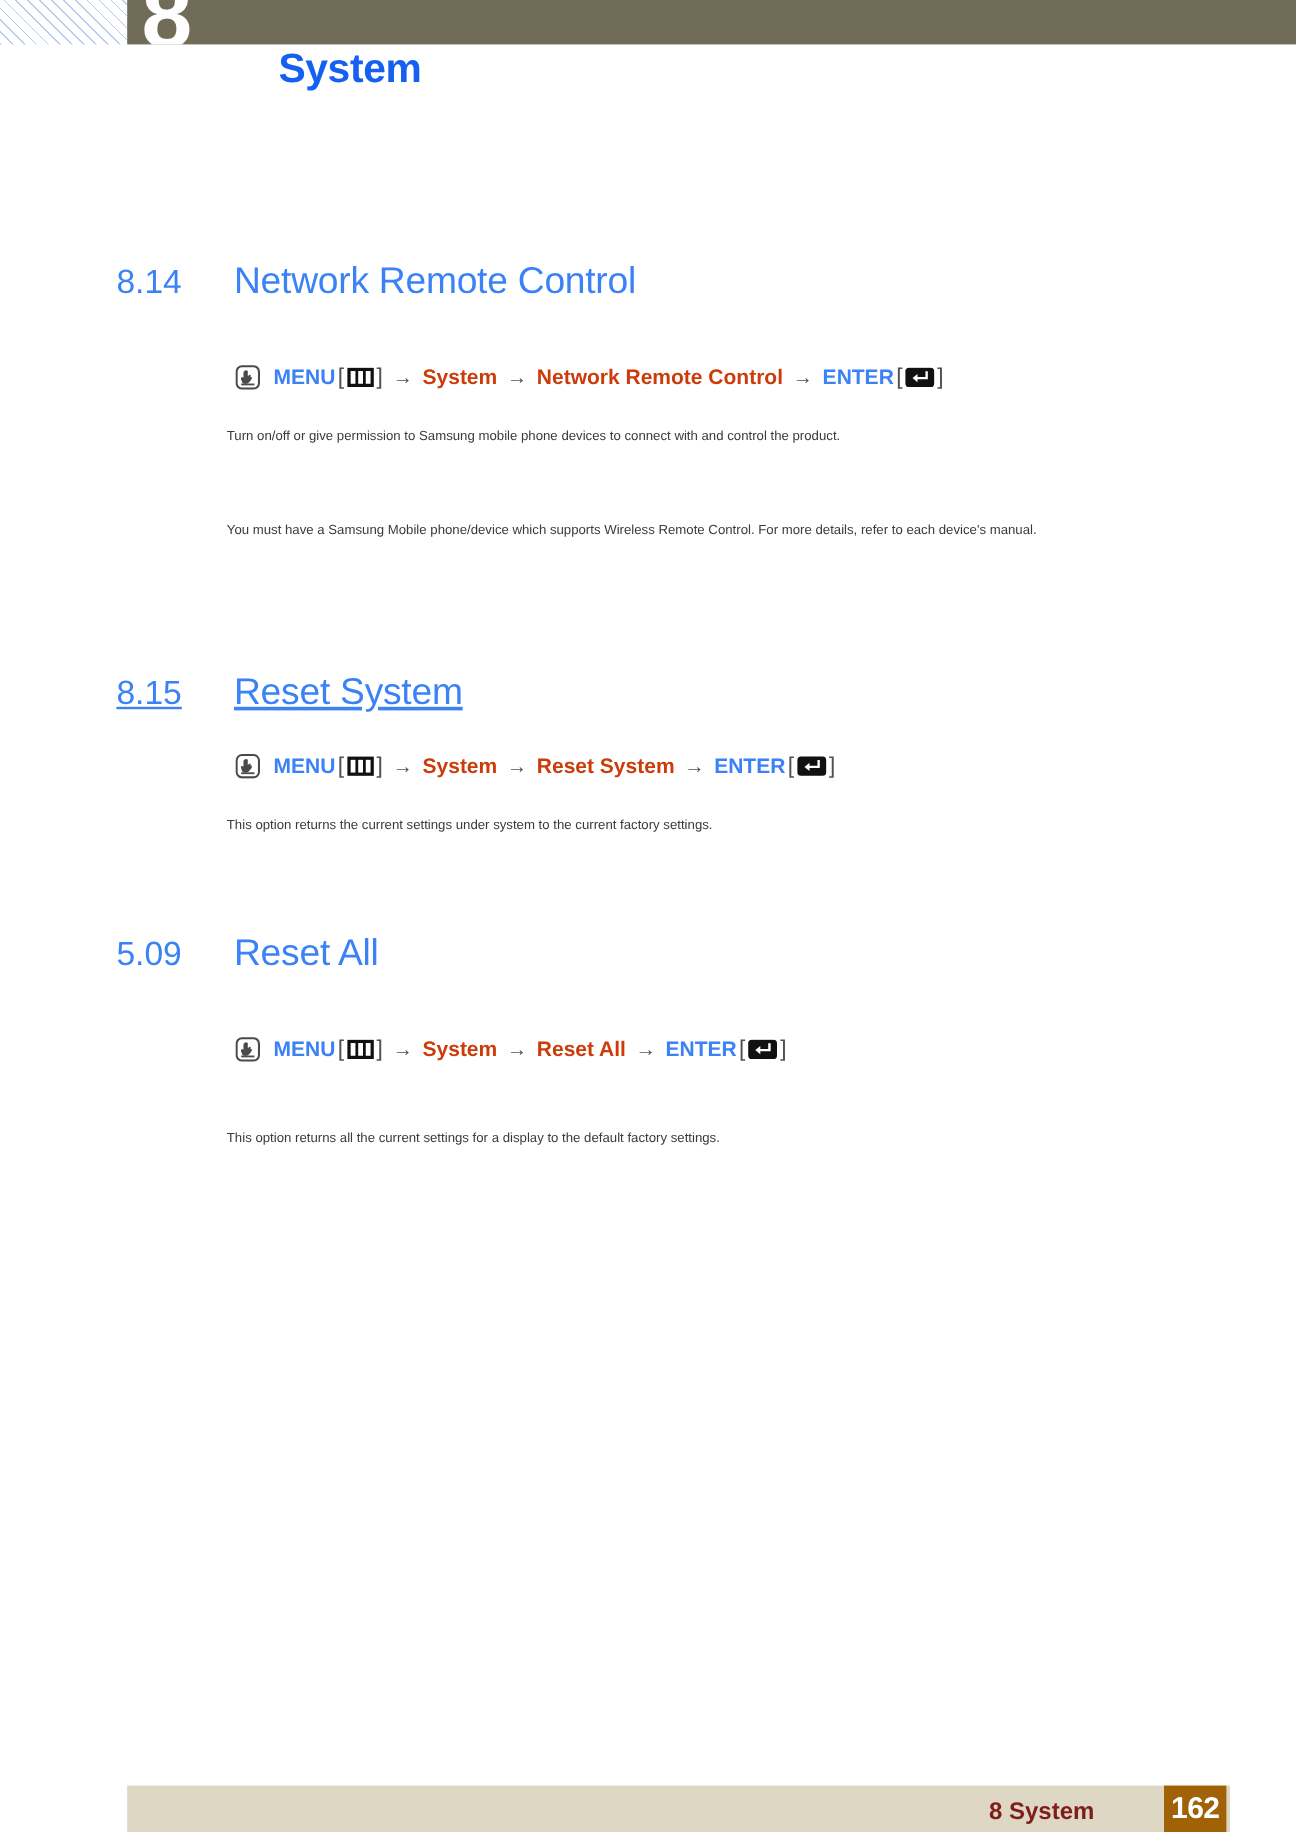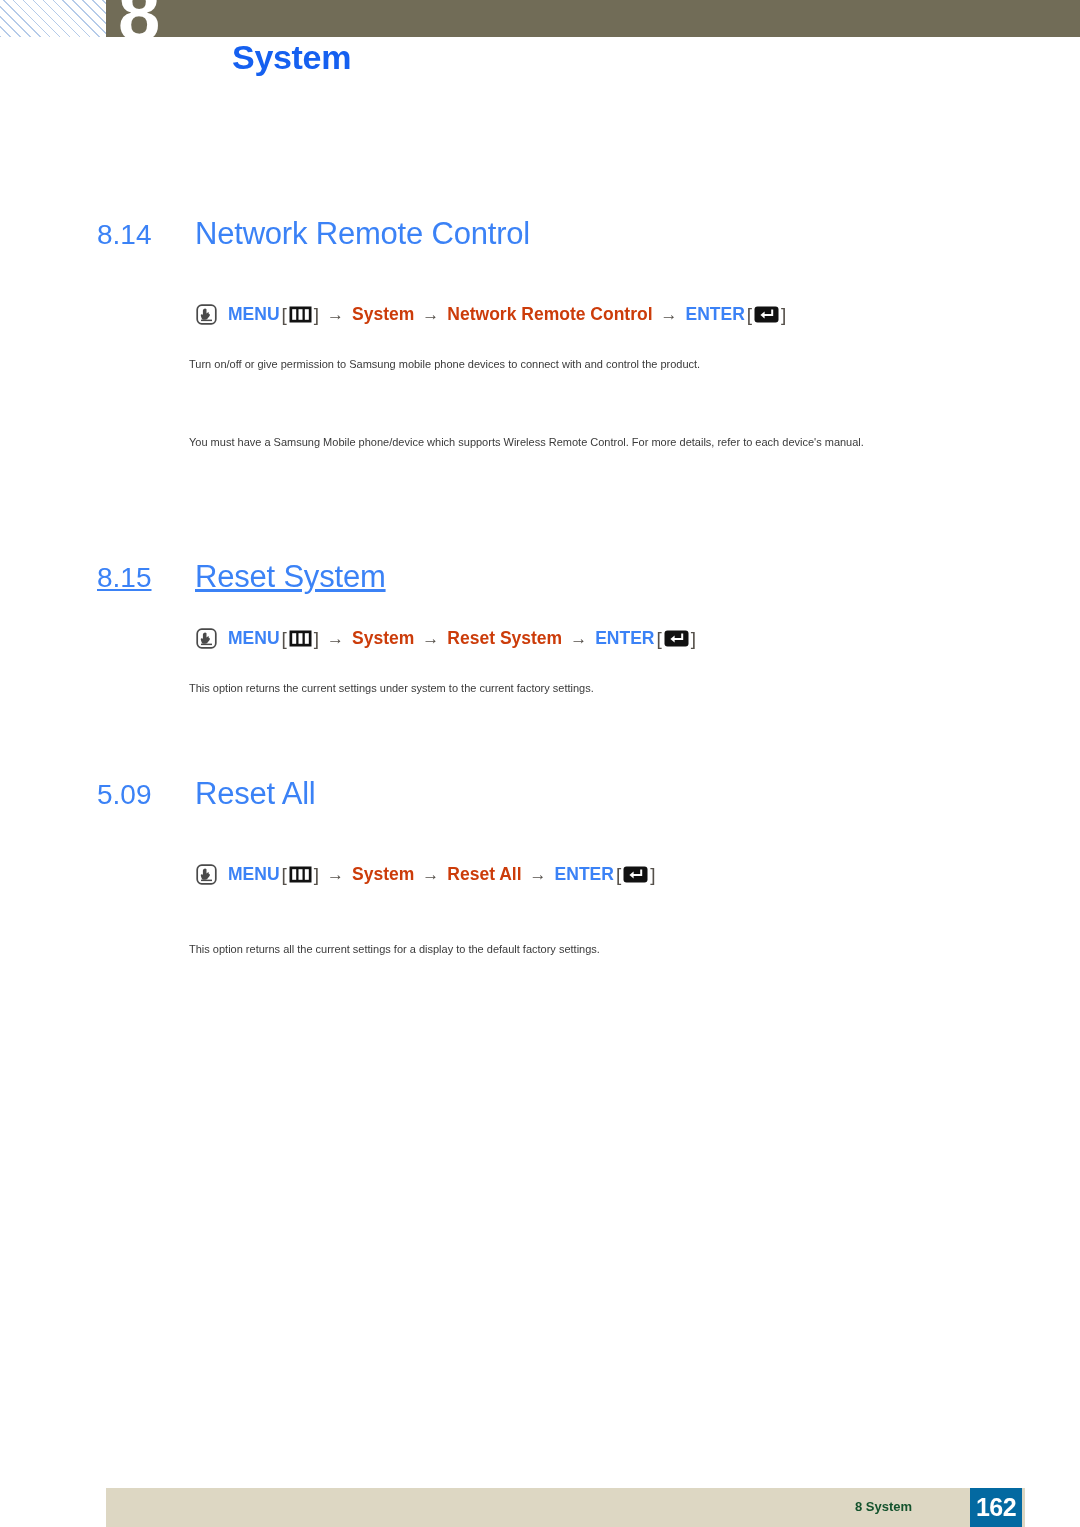--- a/index.html
+++ b/index.html
@@ -160,32 +160,32 @@
     left: 106px;
     top: 1488px;
     width: 919px;
     height: 39px;
     background: #ddd7c3;
   }
   .footer-label {
     position: absolute;
     right: 113px;
     top: 11px;
-    font-size: 13px;
-    font-weight: bold;
-    color: #14532d;
+    font-size: 20px;
+    font-weight: bold;
+    color: #7f1d1d;
     white-space: nowrap;
   }
   .footer-page {
     position: absolute;
     left: 864px;
     top: 0;
     width: 52px;
     height: 39px;
-    background: #0369a1;
+    background: #a16207;
     color: #ffffff;
     font-size: 25px;
     font-weight: bold;
     display: flex;
     align-items: center;
     justify-content: center;
     letter-spacing: -0.5px;
   }
 </style>
 </head>

